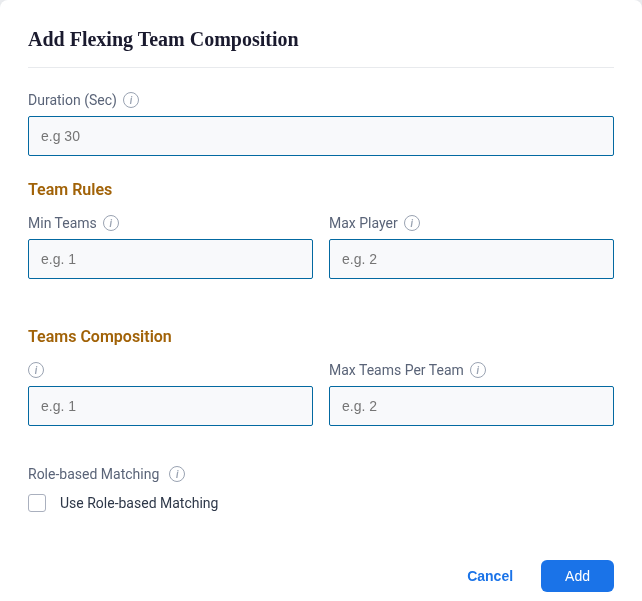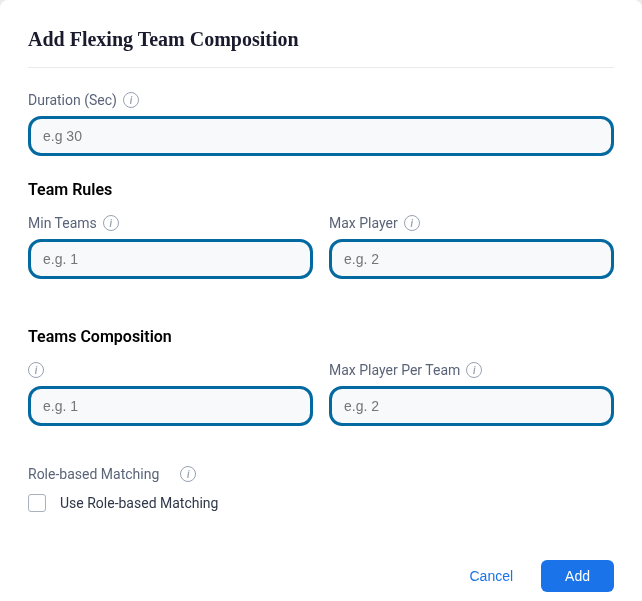--- a/index.html
+++ b/index.html
@@ -64,33 +64,33 @@
       color: #9aa3b2;
       cursor: pointer;
       flex-shrink: 0;
       font-style: italic;
       font-weight: 600;
     }
 
     .field-input {
       width: 100%;
       height: 40px;
-      border: 3px solid #0369a1;
-      border-radius: 13px;
+      border: 1px solid #0369a1;
+      border-radius: 2px;
       padding: 0 12px;
       font-size: 14px;
       color: #aab0be;
       background: #f8f9fb;
       outline: none;
     }
 
     .section-title {
       font-size: 16px;
       font-weight: 600;
-      color: #000000;
+      color: #a16207;
       margin-bottom: 16px;
       margin-top: 4px;
     }
 
     .two-col {
       display: grid;
       grid-template-columns: 1fr 1fr;
       gap: 16px;
       margin-bottom: 20px;
     }
@@ -127,21 +127,21 @@
       display: flex;
       justify-content: flex-end;
       align-items: center;
       gap: 12px;
     }
 
     .btn-cancel {
       background: transparent;
       border: none;
       font-size: 14px;
-      font-weight: 400;
+      font-weight: 700;
       color: #1a73e8;
       cursor: pointer;
       padding: 8px 16px;
       border-radius: 6px;
     }
 
     .btn-add {
       background: #1a73e8;
       border: none;
       font-size: 14px;
@@ -149,21 +149,21 @@
       color: #ffffff;
       cursor: pointer;
       padding: 8px 24px;
       border-radius: 6px;
       height: 32px;
     }
 
     .role-label-row {
       display: flex;
       align-items: center;
-      gap: 21px;
+      gap: 10px;
       margin-bottom: 0;
     }
   </style>
 </head>
 <body>
 
 <div class="dialog">
   <div class="dialog-title">Add Flexing Team Composition</div>
 
   <div class="field-group">
@@ -198,21 +198,21 @@
     <div class="section-title">Teams Composition</div>
     <div class="two-col">
       <div class="field-group">
         <div class="field-label">
           <span class="info-icon">i</span>
         </div>
         <input class="field-input" type="text" placeholder="e.g. 1" style="">
       </div>
       <div class="field-group">
         <div class="field-label">
-          <span>Max Player Per Team</span>
+          <span>Max Teams Per Team</span>
           <span class="info-icon">i</span>
         </div>
         <input class="field-input" type="text" placeholder="e.g. 2" style="">
       </div>
     </div>
 
     <div class="field-group">
       <div class="role-label-row field-label">
         <span>Role-based Matching</span>
         <span class="info-icon">i</span>

